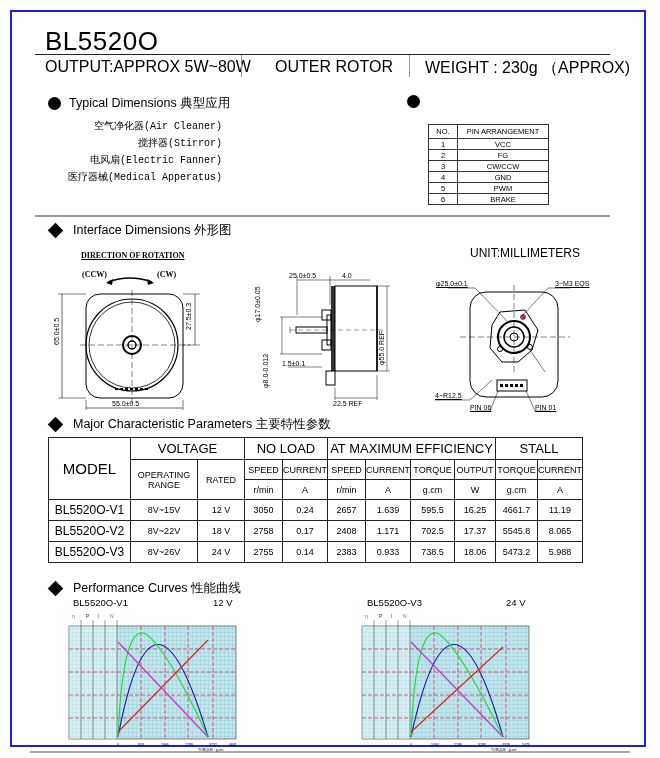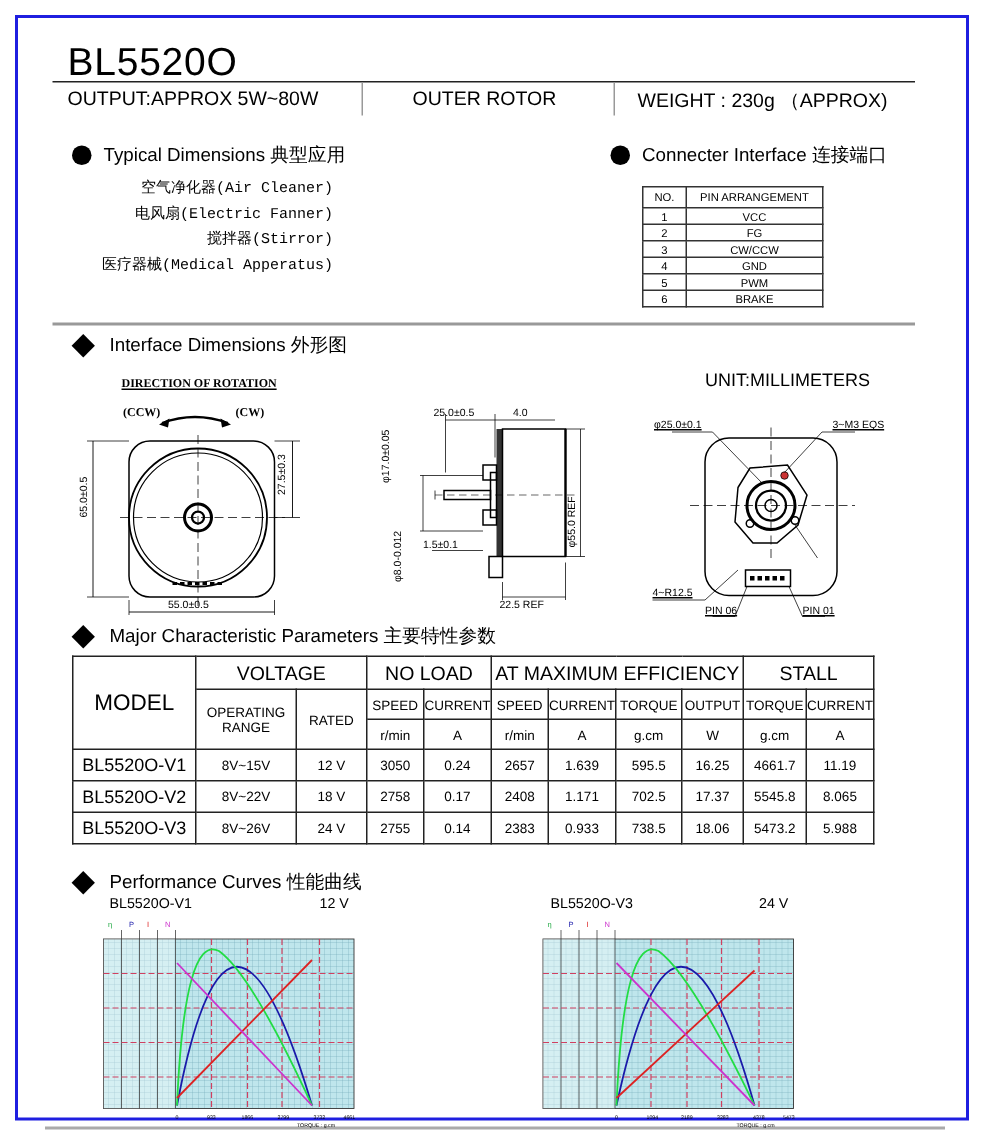--- a/index.html
+++ b/index.html
@@ -1,21 +1,21 @@
 <!DOCTYPE html>
 <html><head>
 <meta charset="utf-8">
 <style>
   html,body{margin:0;padding:0;background:#fff;}
   body{width:660px;height:758px;position:relative;overflow:hidden;font-family:"Liberation Sans",sans-serif;color:#000;}
   .frame{position:absolute;left:10px;top:10px;width:636px;height:737px;border:2px solid #1f1fe0;box-sizing:border-box;}
   .shadow-line{position:absolute;left:30px;top:751px;width:600px;height:2px;background:#aaa;}
   .title{position:absolute;left:45px;top:26px;font-family:Liberation Sans, sans-serif;font-size:26px;letter-spacing:0.5px;}
   .title-rule{position:absolute;left:35px;top:54px;width:575px;height:1px;background:#222;}
-  .spec{position:absolute;top:58px;font-size:13px;}
+  .spec{position:absolute;top:58px;font-size:16px;}
   .vsep{position:absolute;top:55px;width:1px;height:22px;background:#999;}
   .sec-head{position:absolute;font-size:12.5px;display:flex;align-items:center;gap:8px;}
   .dot{width:13px;height:13px;border-radius:50%;background:#000;display:inline-block;}
   .diamond{width:11px;height:11px;background:#000;transform:rotate(45deg);display:inline-block;margin:0 4px 0 2px;}
   .app-list{position:absolute;left:68px;top:118px;font-family:"Liberation Mono",monospace;font-size:10px;line-height:17px;text-align:right;}
   .app-list div{white-space:nowrap;}
   .pin-table{position:absolute;left:428px;top:124px;border-collapse:collapse;font-size:7.5px;}
   .pin-table td,.pin-table th{border:1px solid #333;padding:0 4px;height:10px;text-align:center;font-weight:normal;}
   .pin-table th{height:13px;}
   .hr{position:absolute;left:35px;width:575px;height:2px;background:#999;}
@@ -45,28 +45,27 @@
 <div class="spec" style="left:275px">OUTER  ROTOR</div>
 <div class="vsep" style="left:409px"></div>
 <div class="spec" style="left:425px">WEIGHT : 230g （APPROX)</div>
 
 <div class="sec-head" style="left:48px;top:95px">
   <span class="dot"></span>
   <span>Typical  Dimensions  典型应用</span>
 </div>
 <div class="app-list">
   <div>空气净化器(Air Cleaner)</div>
+  <div>搅拌器(Stirror)</div>
   <div>电风扇(Electric Fanner)</div>
-  <div>搅拌器(Stirror)</div>
   <div>医疗器械(Medical Apperatus)</div>
 </div>
 
 <div class="sec-head" style="left:407px;top:95px">
   <span class="dot"></span>
-  <span>Connecter Interface 连接端口</span>
 </div>
 <table class="pin-table">
   <tbody>
       <tr>
     <th style="width:20px">NO.</th>
     <th style="width:82px">PIN  ARRANGEMENT</th>
   </tr>
   <tr>
         <td>1</td>
         <td>VCC</td>

